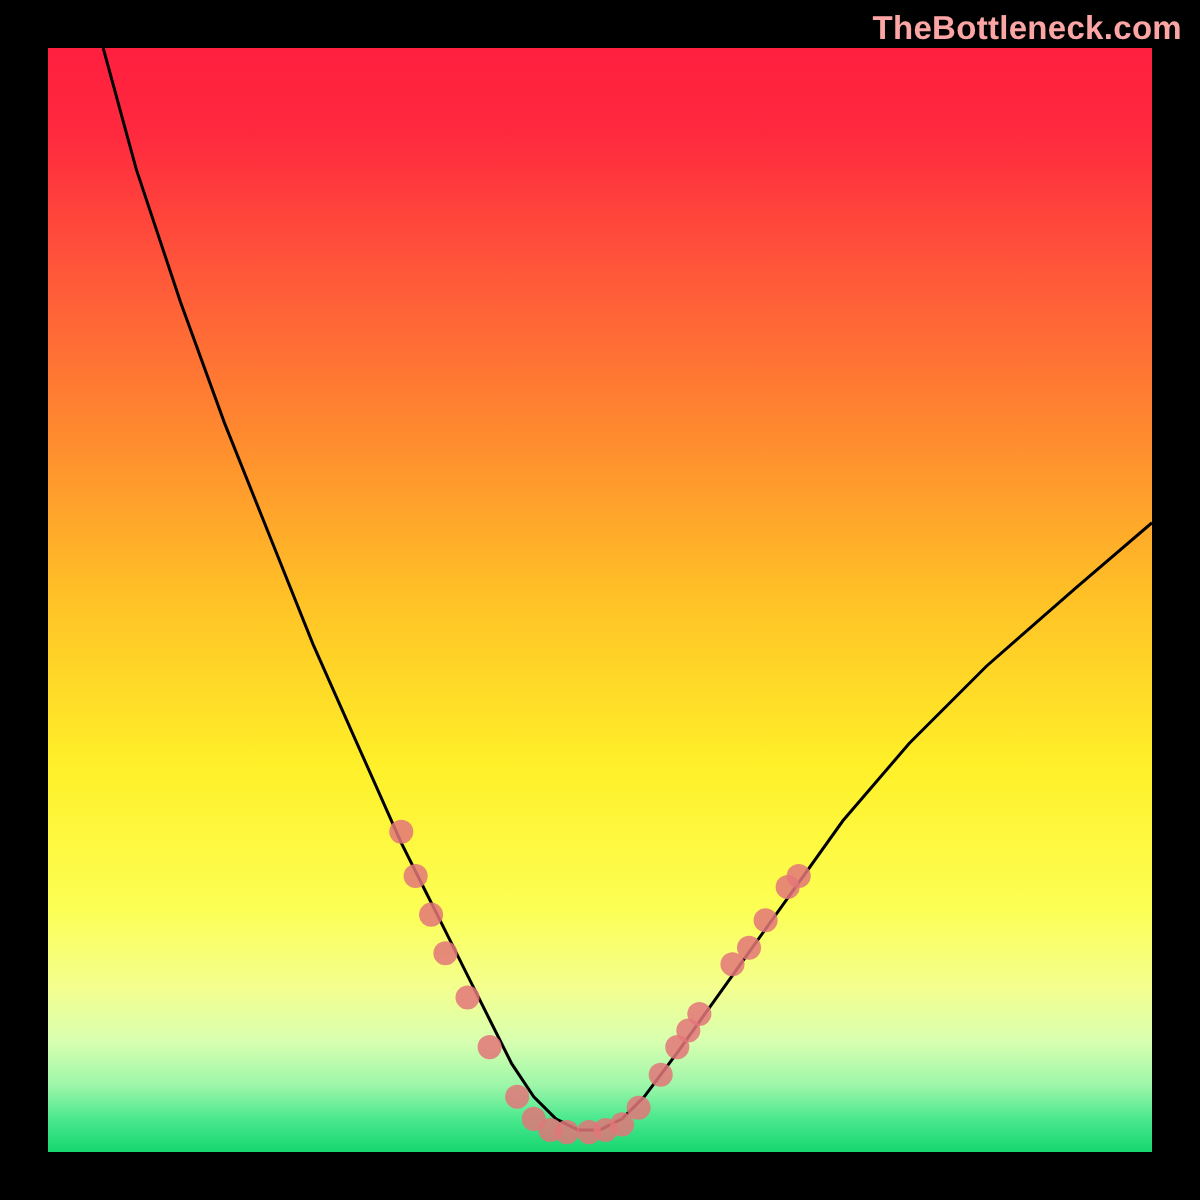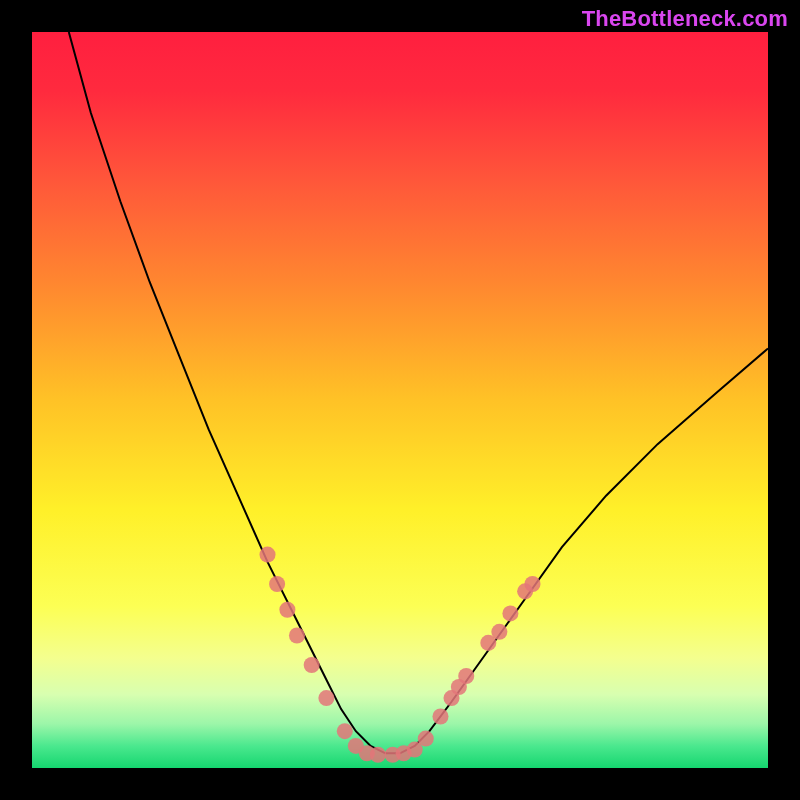--- a/index.html
+++ b/index.html
@@ -24,21 +24,21 @@
     left: 32px;
     width: 736px;
     height: 736px;
   }
   .watermark {
     position: absolute;
     top: 6px;
     right: 12px;
     font-size: 22px;
     font-weight: 600;
-    color: #d946ef;
+    color: #fca5a5;
     letter-spacing: 0.2px;
   }
 </style>
 </head>
 <body>
 
 <div class="frame">
   <div class="watermark">TheBottleneck.com</div>
   <svg class="plot" viewBox="0 0 100 100" preserveAspectRatio="none">
     <defs>

